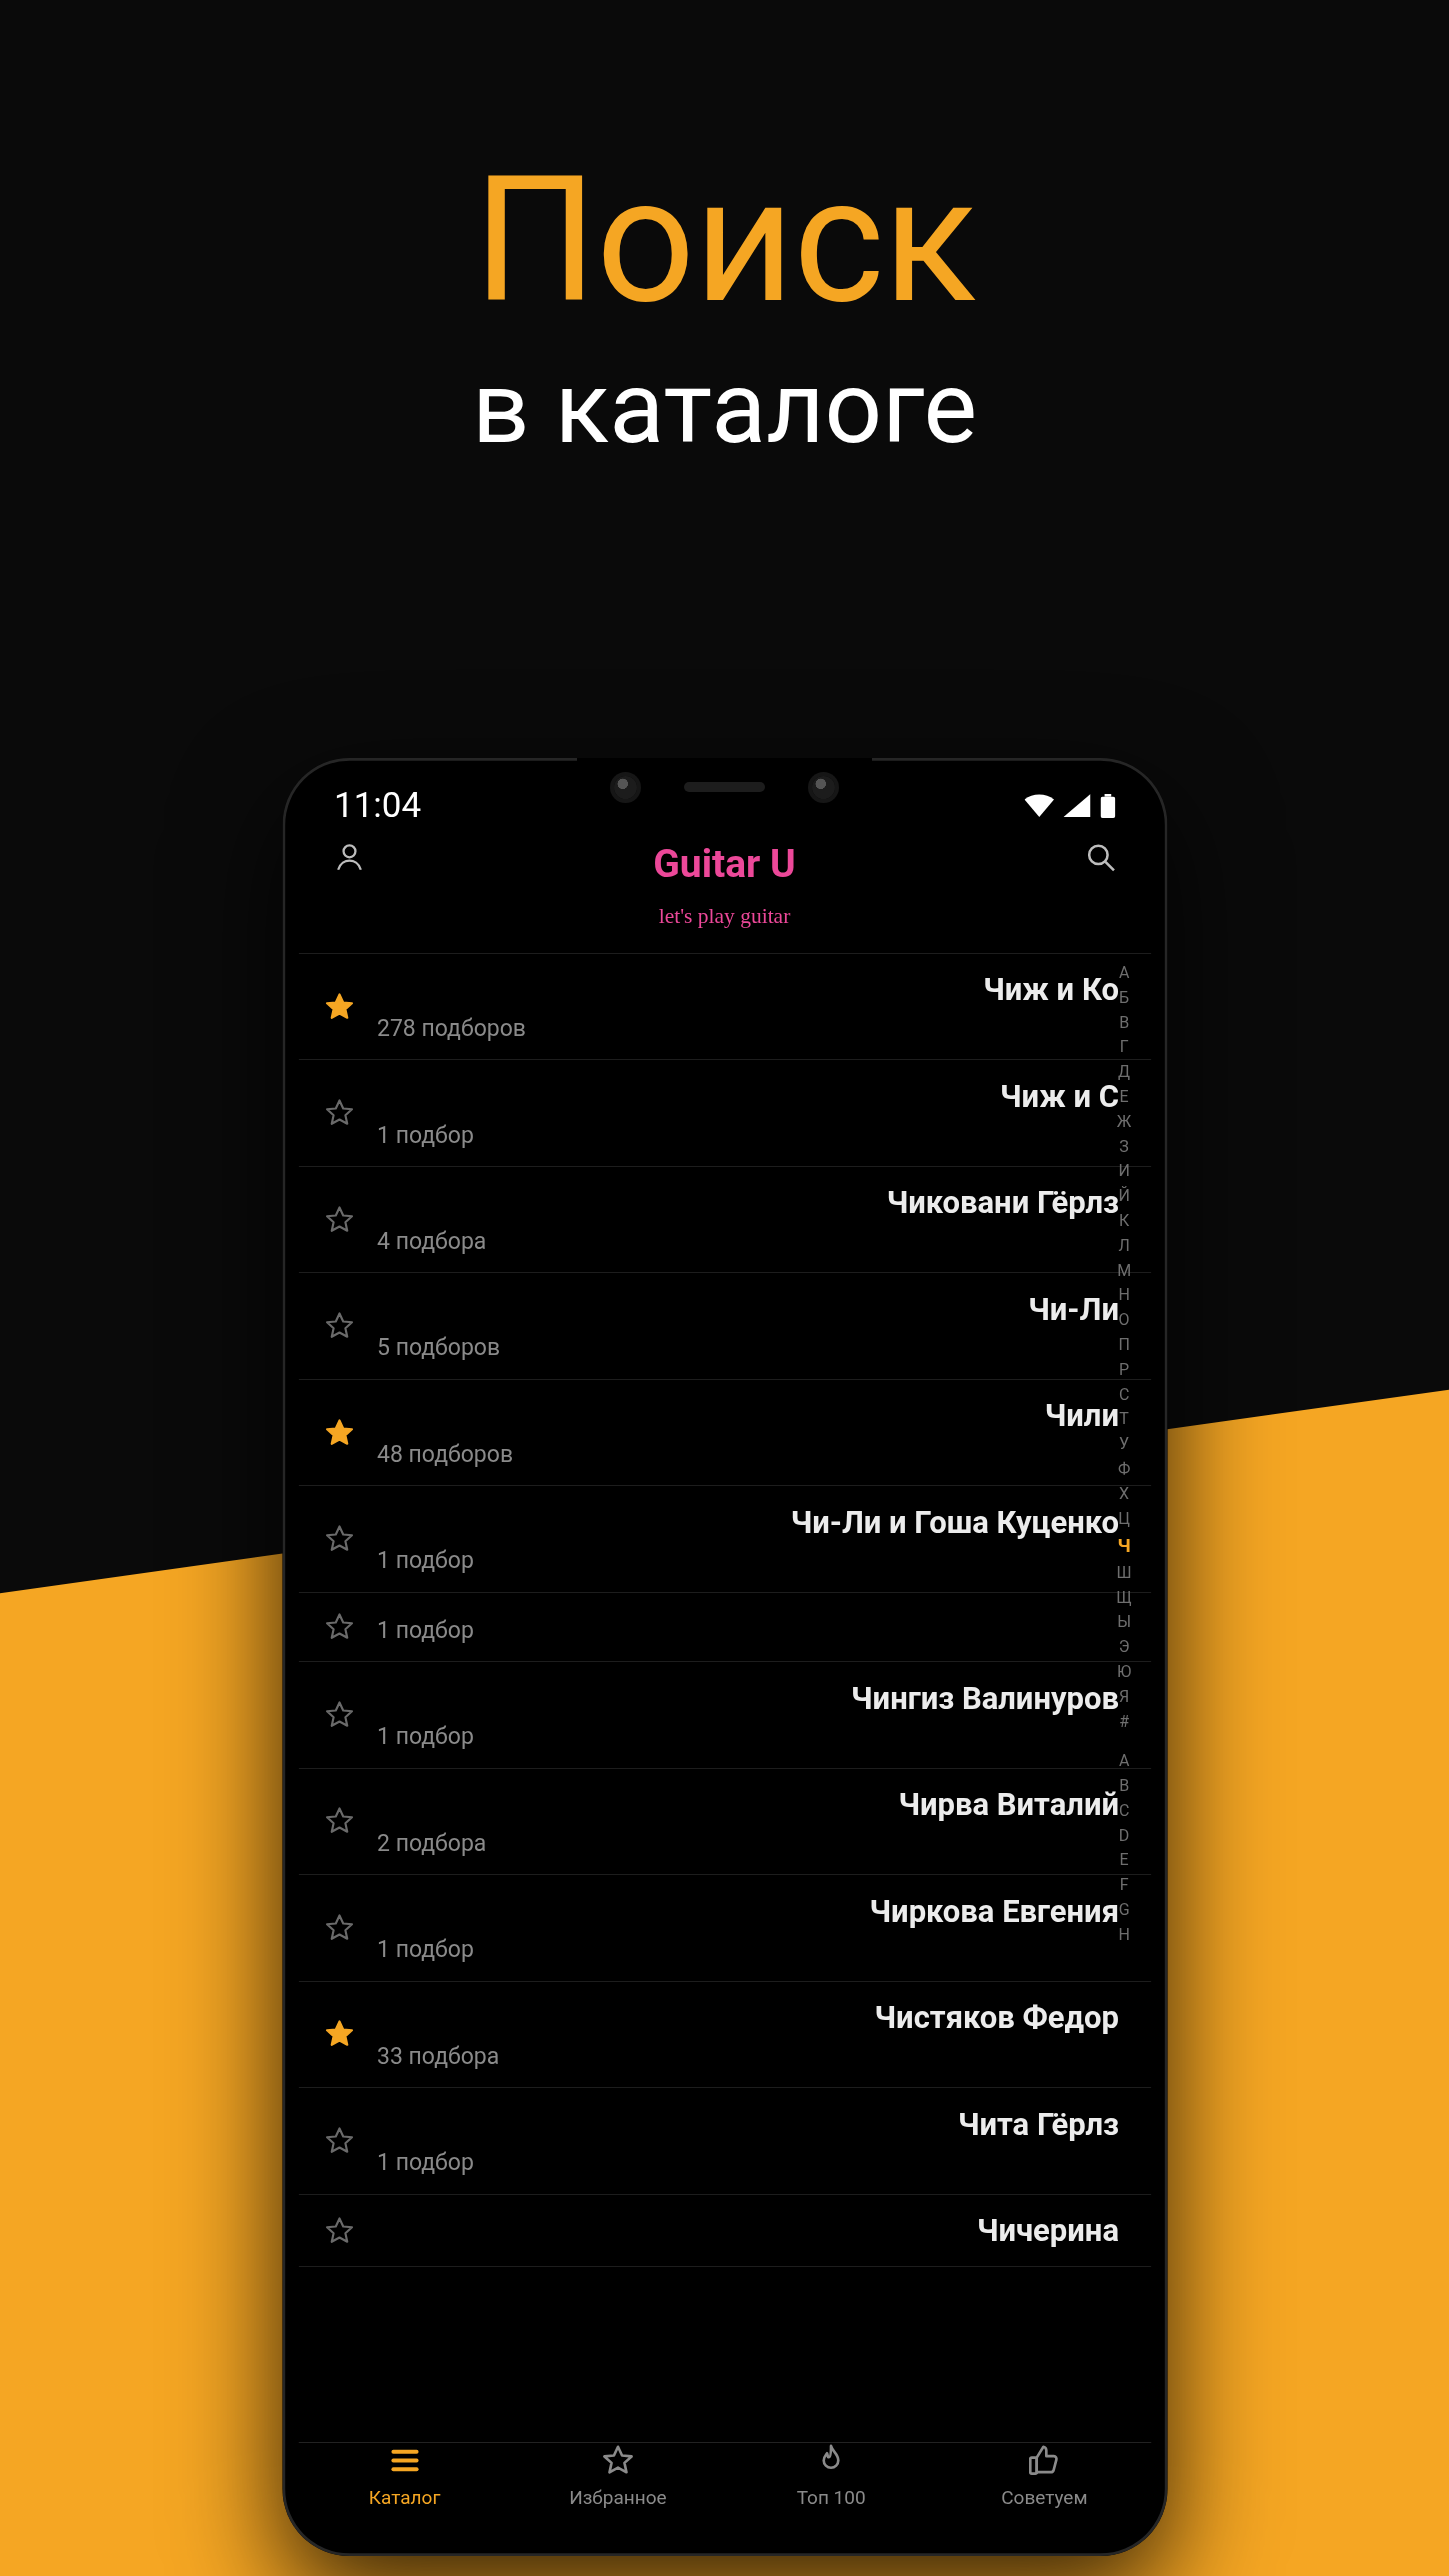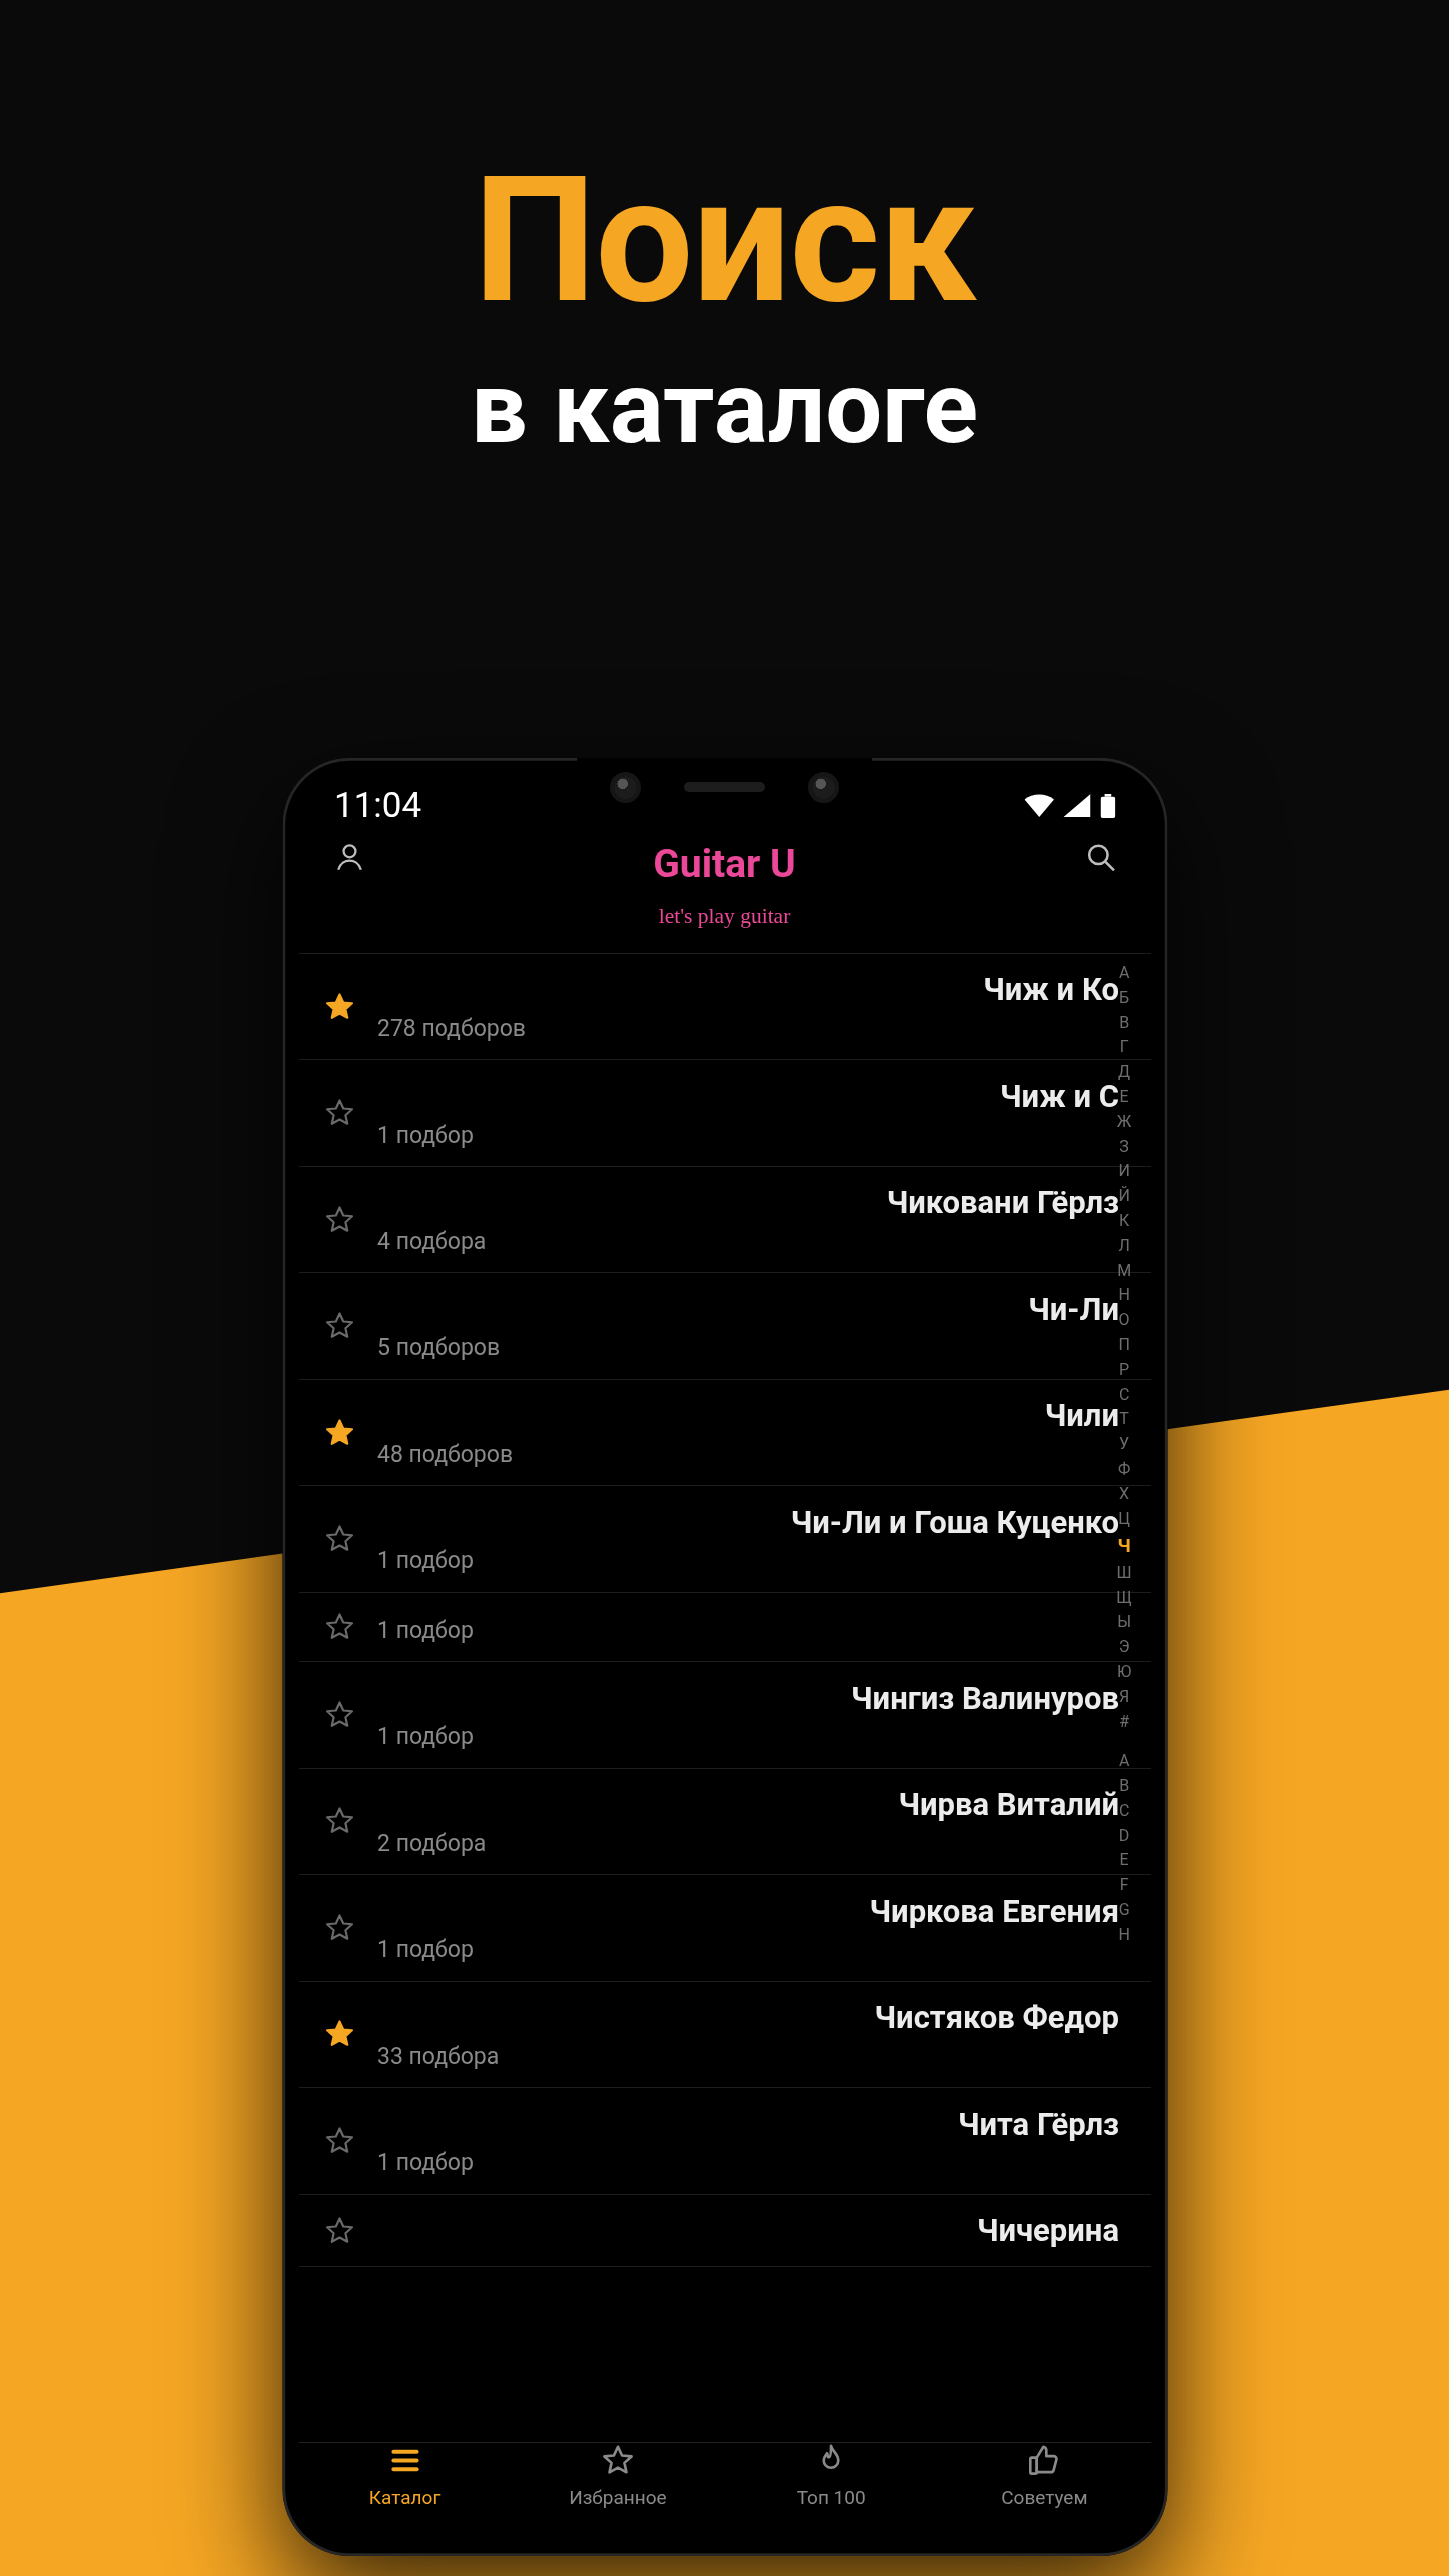--- a/index.html
+++ b/index.html
@@ -6,22 +6,22 @@
   html,body { width:1449px; height:2576px; }
   .stage { position:relative; width:1449px; height:2576px; background:#0a0a0a; overflow:hidden; }
   .diag {
     position:absolute; left:-268px; right:-268px; bottom:-1073px; height:2147px;
     background:#f5a623;
     transform:rotate(-8deg);
     transform-origin:center;
     z-index:0;
   }
   .hero { position:absolute; top:154px; left:0; right:0; text-align:center; z-index:1; }
-  .hero .t1 { color:#f5a623; font-size:174px; font-weight:700; letter-spacing:-1.3px; line-height:1.0; }
-  .hero .t2 { color:#ffffff; font-size:101px; font-weight:700; margin-top:20px; }
+  .hero .t1 { color:#f5a623; font-size:174px; font-weight:400; letter-spacing:-1.3px; line-height:1.0; }
+  .hero .t2 { color:#ffffff; font-size:101px; font-weight:400; margin-top:20px; }
 
   .phone {
     position:absolute; left:50%; top:758px; transform:translateX(-50%);
     width:885px; height:1798px;
     background:#000; border-radius:67px;
     box-shadow:0 40px 107px rgba(0,0,0,0.8), 0 0 0 2.7px #262626 inset;
     z-index:2; overflow:hidden;
   }
   .bezel { position:absolute; inset:12px; border-radius:56px; background:#000; }
   .screen { position:absolute; inset:16px; border-radius:52px; background:#000; overflow:hidden; display:flex; flex-direction:column; }

